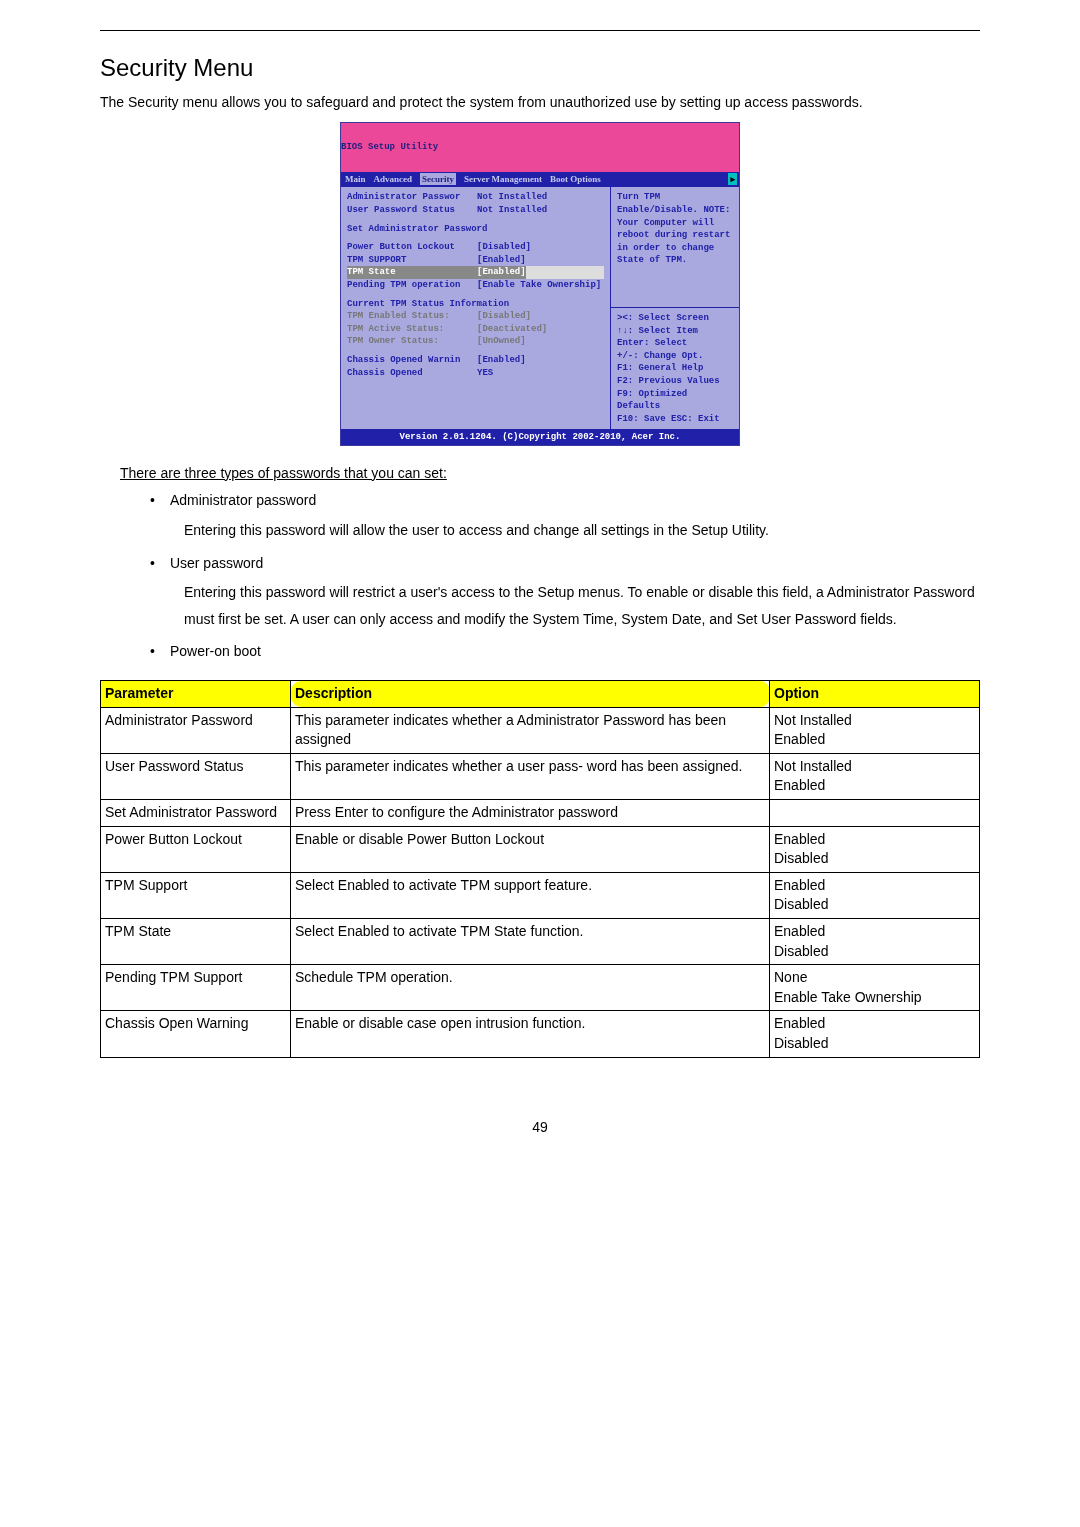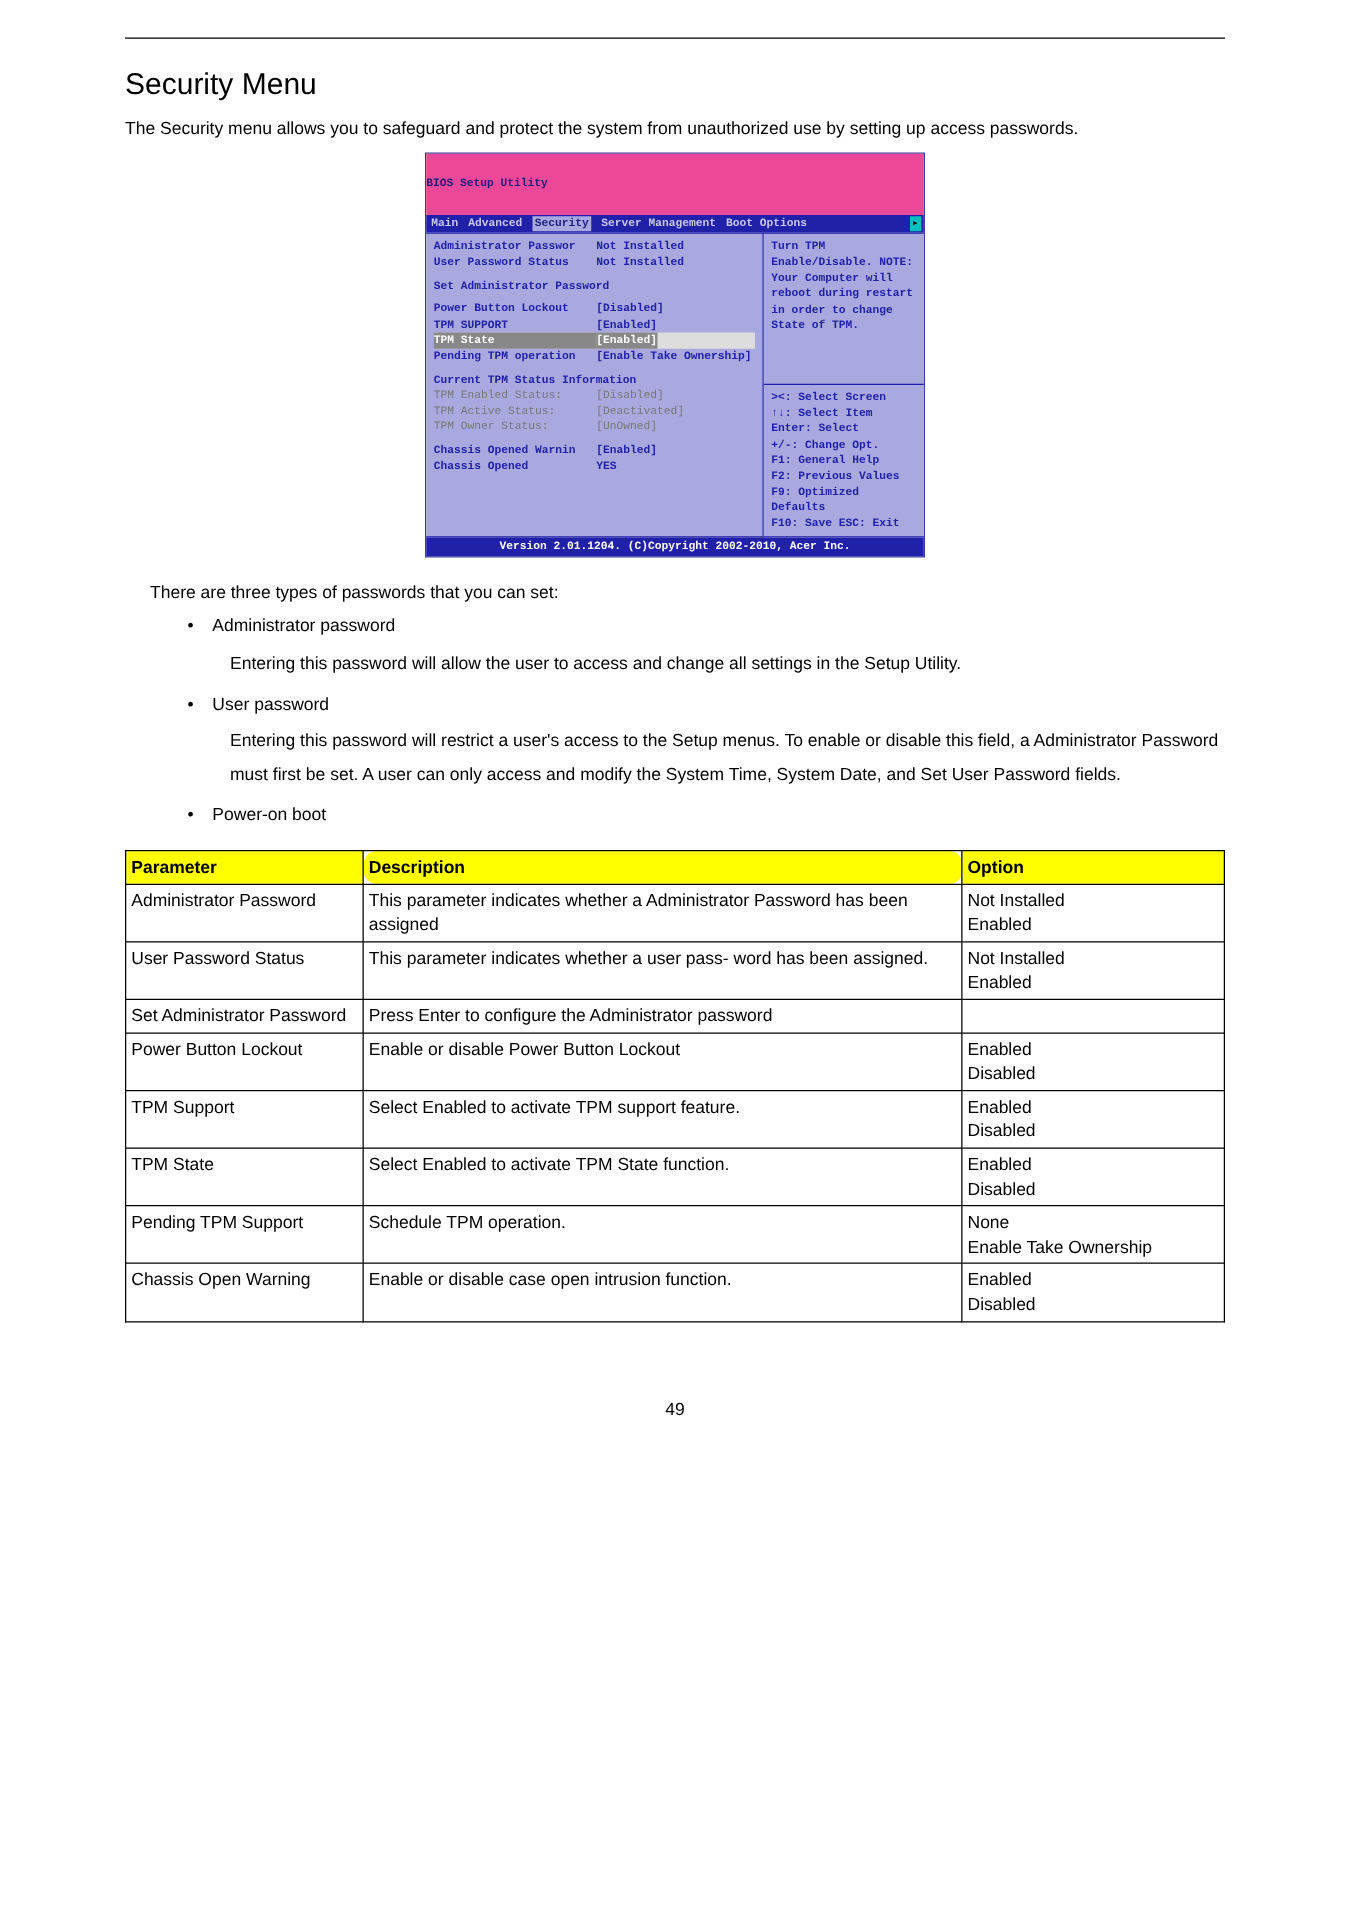--- a/index.html
+++ b/index.html
@@ -27,37 +27,37 @@
     .intro { margin-bottom: 10px; }
     .bios-wrap { display: flex; justify-content: center; margin: 6px 0 18px 0; }
     .bios {
       width: 400px;
       font-family: "Courier New", monospace;
       font-size: 9px;
       color: #000;
       border: 1px solid #3a3a9e;
     }
     .bios-title { background: #ec4899; color: #1e1e7e; font-weight: bold; padding: 18px 0; }
-    .bios-tabs { background: #2020a8; color: #c8c8f0; padding: 1px 4px; display: flex; gap: 8px; font-weight: bold; position: relative; }
+    .bios-tabs { background: #2020a8; color: #c8c8f0; padding: 1px 4px; display: flex; gap: 8px; font-weight: bold; position: relative; font-family: Liberation Serif, serif; }
     .bios-tabs .tab { white-space: nowrap; }
     .bios-tabs .tab.active { background: #a9a9e0; color: #1e1e7e; padding: 0 2px; }
     .bios-tabs .arrow { position: absolute; right: 2px; background:#00c0c0; color:#000; padding:0 2px;}
     .bios-body { display: flex; background: #a9a9e0; }
     .bios-left { flex: 1; padding: 4px 6px; border-right: 1px solid #2020a8; border-top:1px solid #2020a8; border-bottom:1px solid #2020a8; }
     .bios-right { width: 128px; padding: 4px 6px; background:#a9a9e0; border-top:1px solid #2020a8; border-bottom:1px solid #2020a8;}
     .bios .row { display: flex; }
     .bios .lab { color: #2020a8; font-weight: bold; width: 130px; }
     .bios .val { color: #2020a8; font-weight: bold; }
-    .bios .gray .lab, .bios .gray .val { color: #777; font-weight: normal; }
+    .bios .gray .lab, .bios .gray .val { color: #777; font-weight: bold; }
     .bios .hl { background: #ddd; }
     .bios .gap { height: 6px; }
     .bios .help { color: #2020a8; font-weight: bold; }
     .bios .help-divider { border-top:1px solid #2020a8; margin:4px -6px; }
     .bios-footer { background: #2020a8; color: #fff; text-align: center; font-weight: bold; padding: 1px 0; }
-    .subhead { margin: 10px 0 8px 20px; }
+    .subhead { margin: 10px 0 8px 20px; text-decoration: underline; }
     ul.types { list-style: none; margin-left: 50px; }
     ul.types > li { margin-bottom: 10px; }
     ul.types .bullet { display:inline-block; width:16px; vertical-align: top; }
     ul.types .label { display:inline-block; }
     ul.types .desc { margin: 6px 0 0 34px; line-height: 1.9; }
     table.param {
       border-collapse: collapse;
       width: 100%;
       margin-top: 18px;
       font-size: 14px;

